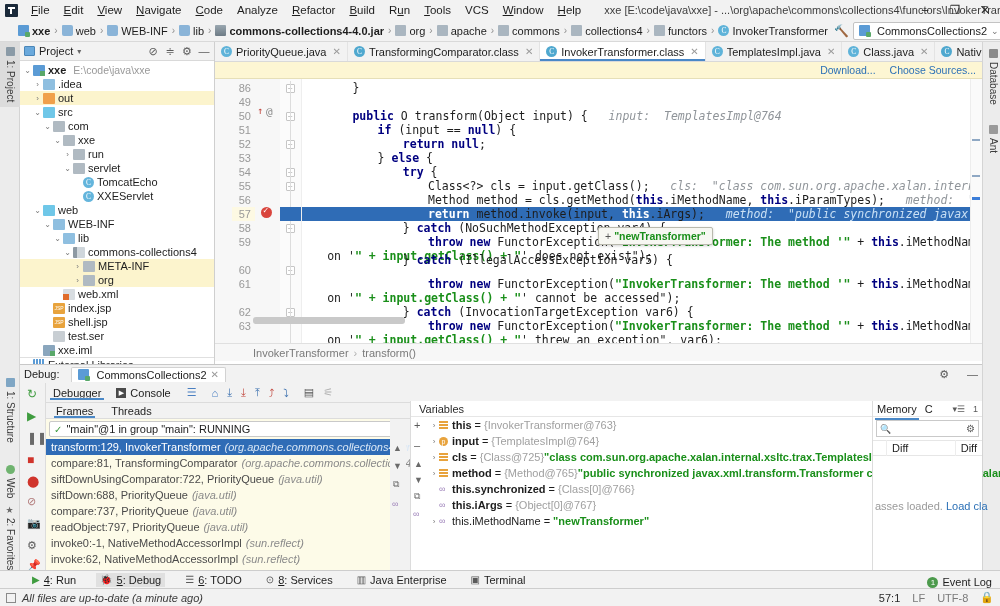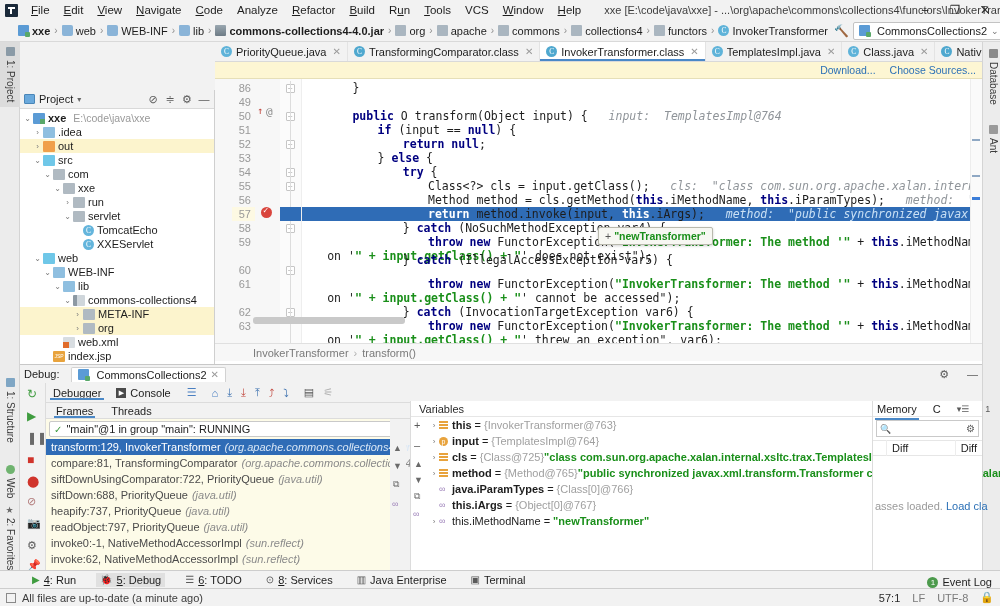--- a/index.html
+++ b/index.html
@@ -74,21 +74,21 @@
 
   
   .rightstrip{
     position:absolute; right:0; top:42px; width:18px; height:536px;
     background:#ececec; border-left:1px solid #d4d4d4;
   }
 
   
   .project {
     position:absolute; left:20px; top:42px; width:195px; height:322px;
-    background:#fff; border-right:1px solid #cfcfcf;margin-top:48px;
+    background:#fff; border-right:1px solid #cfcfcf;
   }
   .proj-head{
     height:19px;background:#f2f2f2;border-bottom:1px solid #d9d9d9;
     display:flex;align-items:center;padding:0 4px;gap:5px;
   }
   .proj-head .label{font-size:11px;display:flex;align-items:center;gap:4px;}
   .proj-head .sq{width:11px;height:10px;background:#6aa9dc;border:1px solid #4a86b8;border-radius:1px;}
   .proj-head .spacer{flex:1;}
   .hico{width:12px;height:12px;color:#5a5a5a;font-size:11px;line-height:12px;text-align:center;}
   .tree{padding:2px 0;font-size:11px;overflow:hidden;height:303px;}
@@ -216,41 +216,41 @@
   .ic-oo{color:#9b7fb8;font-size:9px;width:11px;margin-right:2px;}
   .vname{color:#1d1d1d;}
   .vname.b{font-weight:bold;}
   .veq{margin:0 3px;color:#1d1d1d;}
   .vref{color:#a0a0a0;}
   .vstr{color:#1a8f1a;font-weight:bold;}
   .vlink{color:#2b70b6;margin-left:3px;}
   .memory{
     position:absolute;right:0;top:36px;width:110px;bottom:0;background:#fff;border-left:1px solid #dcdcdc;
   }
-  .mem-head{height:16px;display:flex;align-items:center;font-size:11px;padding:0 4px;gap:16px;border-bottom:1px solid #e6e6e6;position:relative;}
+  .mem-head{height:16px;display:flex;align-items:center;font-size:11px;padding:0 4px;gap:8px;border-bottom:1px solid #e6e6e6;position:relative;}
   .mem-head .mt{position:relative;}
   .mem-head .mt.active:after{content:"";position:absolute;left:-2px;right:-2px;bottom:-5px;height:2px;background:#4a88c7;}
   .mem-search{height:17px;margin:3px;border:1px solid #c9c9c9;display:flex;align-items:center;padding:0 3px;gap:4px;background:#fff;}
   .mem-cols{height:16px;display:flex;align-items:center;font-size:11px;border-top:1px solid #e6e6e6;border-bottom:1px solid #e6e6e6;}
   .mem-col{padding:0 5px;border-right:1px solid #ededed;height:16px;line-height:16px;}
   .mem-msg{position:absolute;bottom:58px;left:2px;font-size:11px;color:#9a9a9a;white-space:nowrap;}
   .mem-msg a{color:#2b70b6;text-decoration:none;}
 
   
   .toolbar-bottom{
     position:absolute;left:0;bottom:18px;width:1000px;height:18px;background:#f2f2f2;
     border-top:1px solid #cdcdcd;display:flex;align-items:center;padding-left:28px;gap:16px;font-size:11px;
   }
   .btab{display:flex;align-items:center;gap:4px;padding:1px 4px;}
   .btab.active{background:#e0e0e0;}
   .statusbar{
     position:absolute;left:0;bottom:0;width:1000px;height:18px;background:#f2f2f2;
     border-top:1px solid #cdcdcd;display:flex;align-items:center;padding:0 6px;gap:6px;font-size:11px;color:#3c3c3c;
   }
-  .status-left{display:flex;align-items:center;gap:6px;}
+  .status-left{display:flex;align-items:center;gap:6px;font-style:italic;}
   .sq-out{width:10px;height:10px;border:1px solid #8a8a8a;}
   .status-right{margin-left:auto;display:flex;align-items:center;gap:12px;color:#7a7a7a;}
   .evlog{position:absolute;right:8px;bottom:18px;display:flex;align-items:center;gap:4px;font-size:11px;}
   .greendot{width:11px;height:11px;border-radius:50%;background:#4c9a4c;color:#fff;font-size:8px;line-height:11px;text-align:center;}
   u{text-decoration:underline;}
 </style>
 </head>
 <body>
 
 <div class="app">
@@ -684,21 +684,21 @@
           </div>
           <div class="frow">
             <span>siftDownUsingComparator:722, PriorityQueue</span>
             <span class="pkg">(java.util)</span>
           </div>
           <div class="frow">
             <span>siftDown:688, PriorityQueue</span>
             <span class="pkg">(java.util)</span>
           </div>
           <div class="frow">
-            <span>heapify:737, PriorityQueue</span>
+            <span>compare:737, PriorityQueue</span>
             <span class="pkg">(java.util)</span>
           </div>
           <div class="frow">
             <span>readObject:797, PriorityQueue</span>
             <span class="pkg">(java.util)</span>
           </div>
           <div class="frow">
             <span>invoke0:-1, NativeMethodAccessorImpl</span>
             <span class="pkg">(sun.reflect)</span>
           </div>
@@ -757,21 +757,21 @@
             <span class="vtw">›</span>
             <span class="vico ic-obj"></span>
             <span class="vname b">method</span>
             <span class="veq">=</span>
             <span class="vref">{Method@765}</span>
             <span class="vstr"> "public synchronized javax.xml.transform.Transformer com.sun.org.apache.xalan...</span>
           </div>
           <div class="vrow">
             <span class="vtw"></span>
             <span class="ic-oo">∞</span>
-            <span class="vname b">java.iParamTypes</span>
+            <span class="vname b">this.synchronized</span>
             <span class="veq">=</span>
             <span class="vref">{Class[0]@766}</span>
           </div>
           <div class="vrow">
             <span class="vtw"></span>
             <span class="ic-oo">∞</span>
             <span class="vname b">this.iArgs</span>
             <span class="veq">=</span>
             <span class="vref">{Object[0]@767}</span>
           </div>

